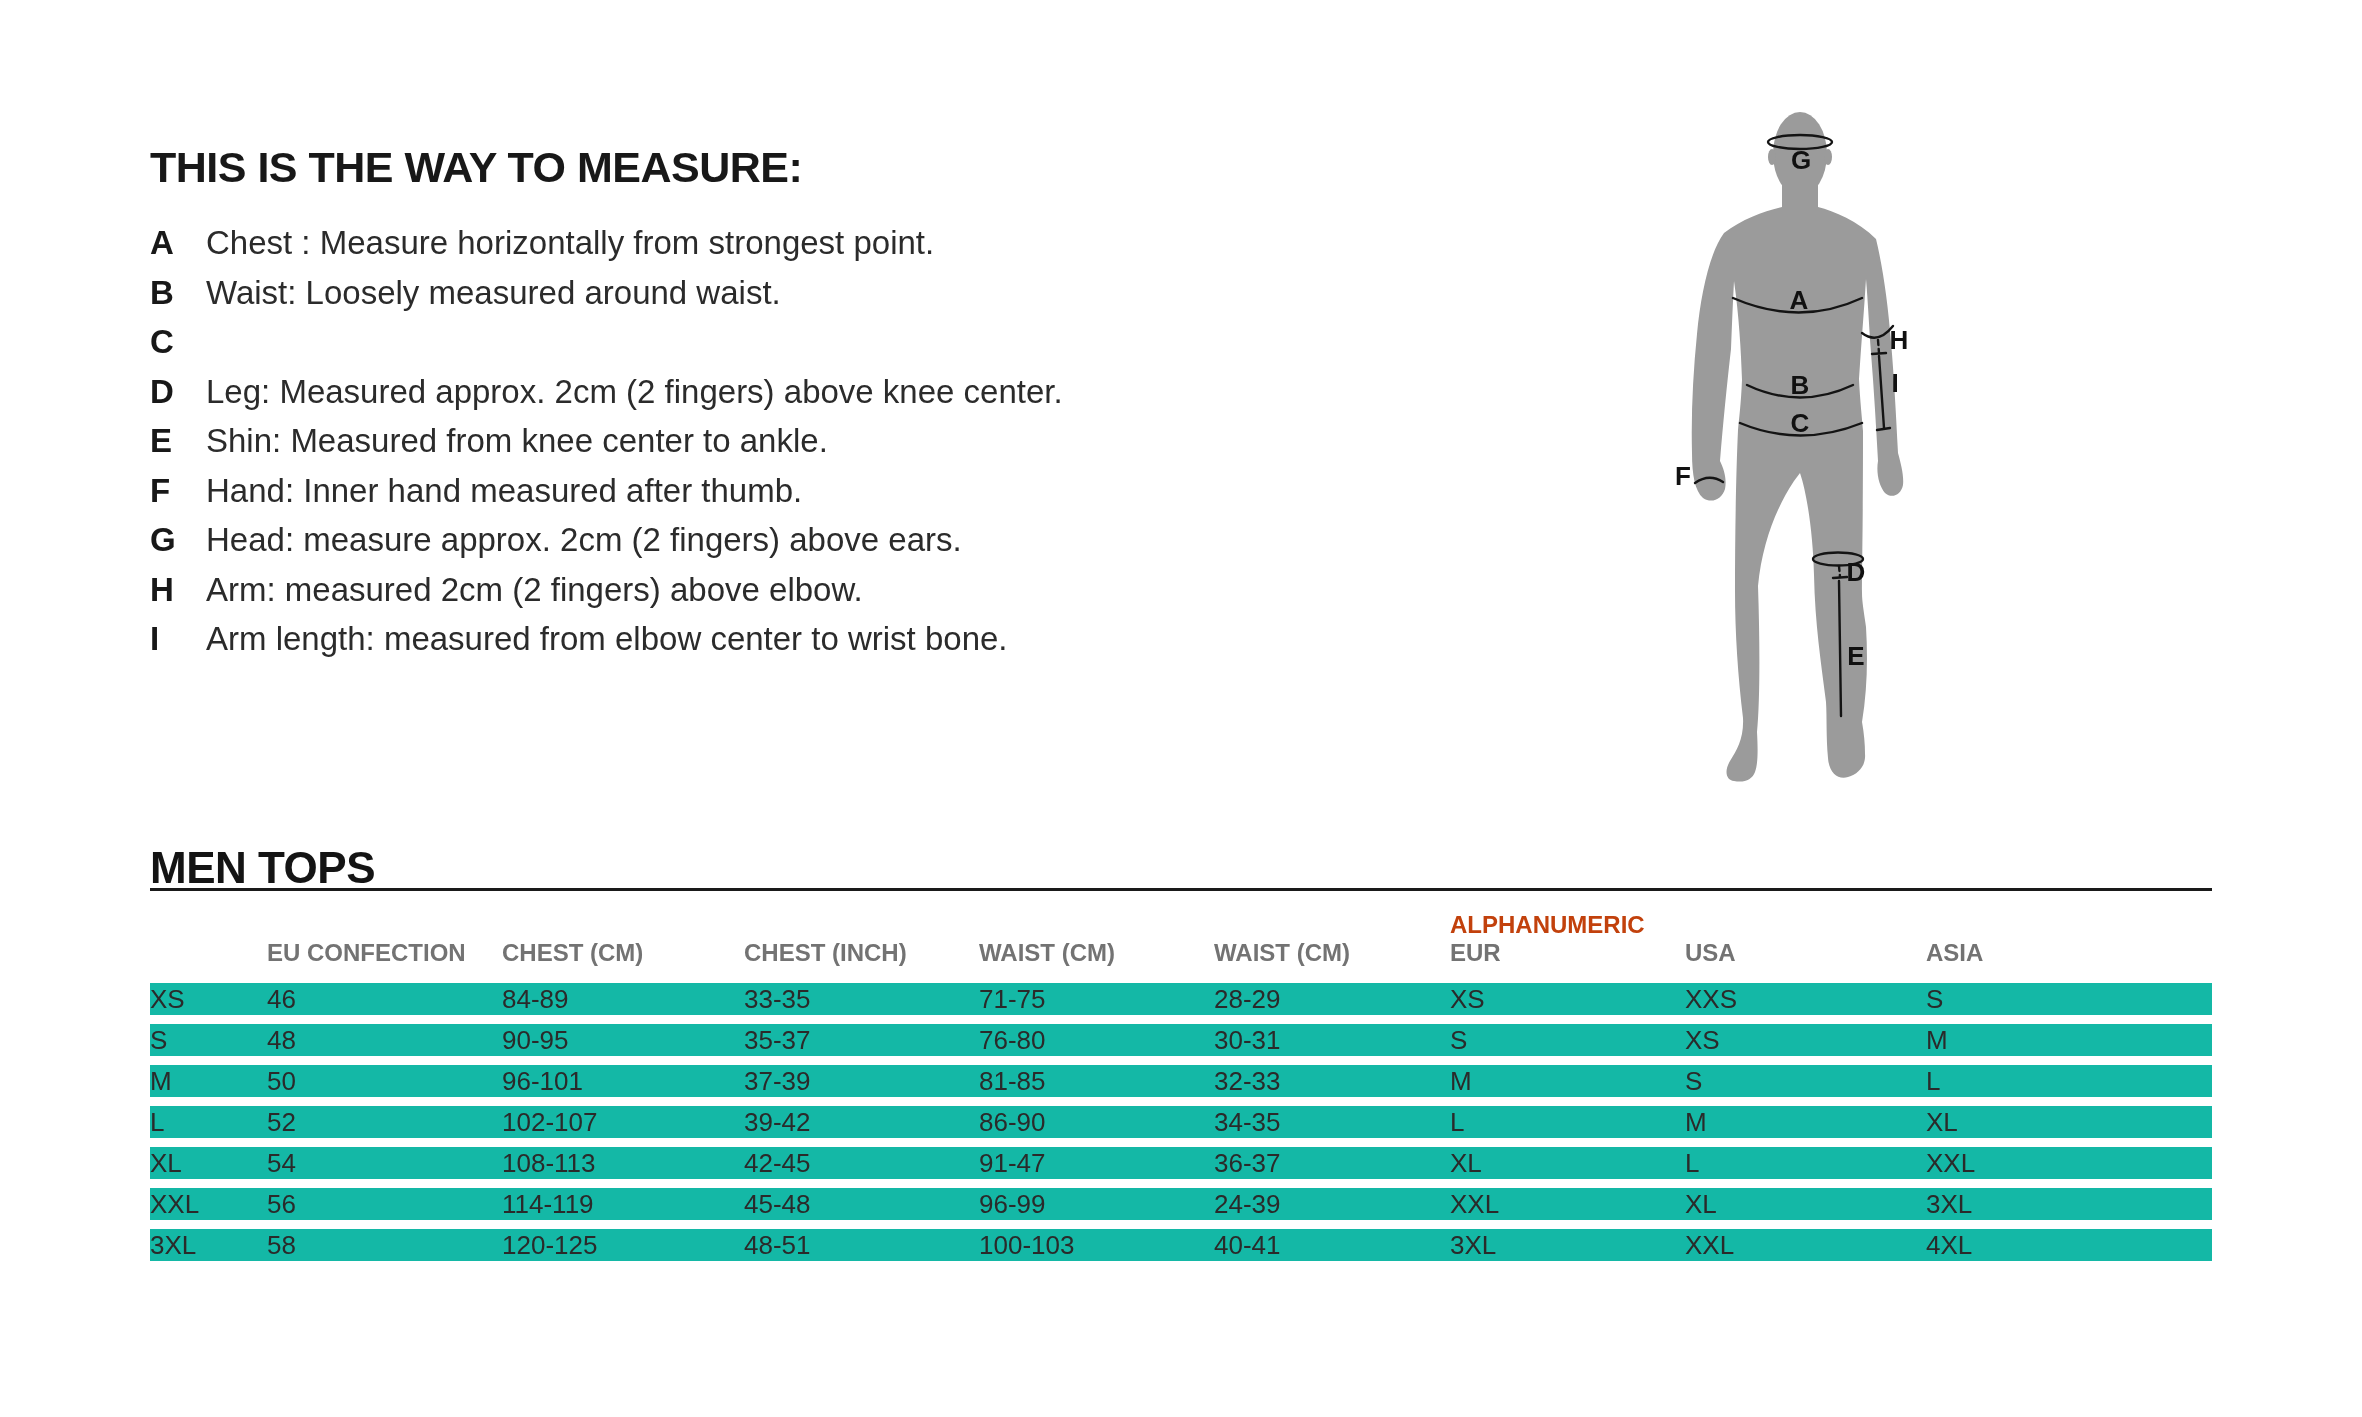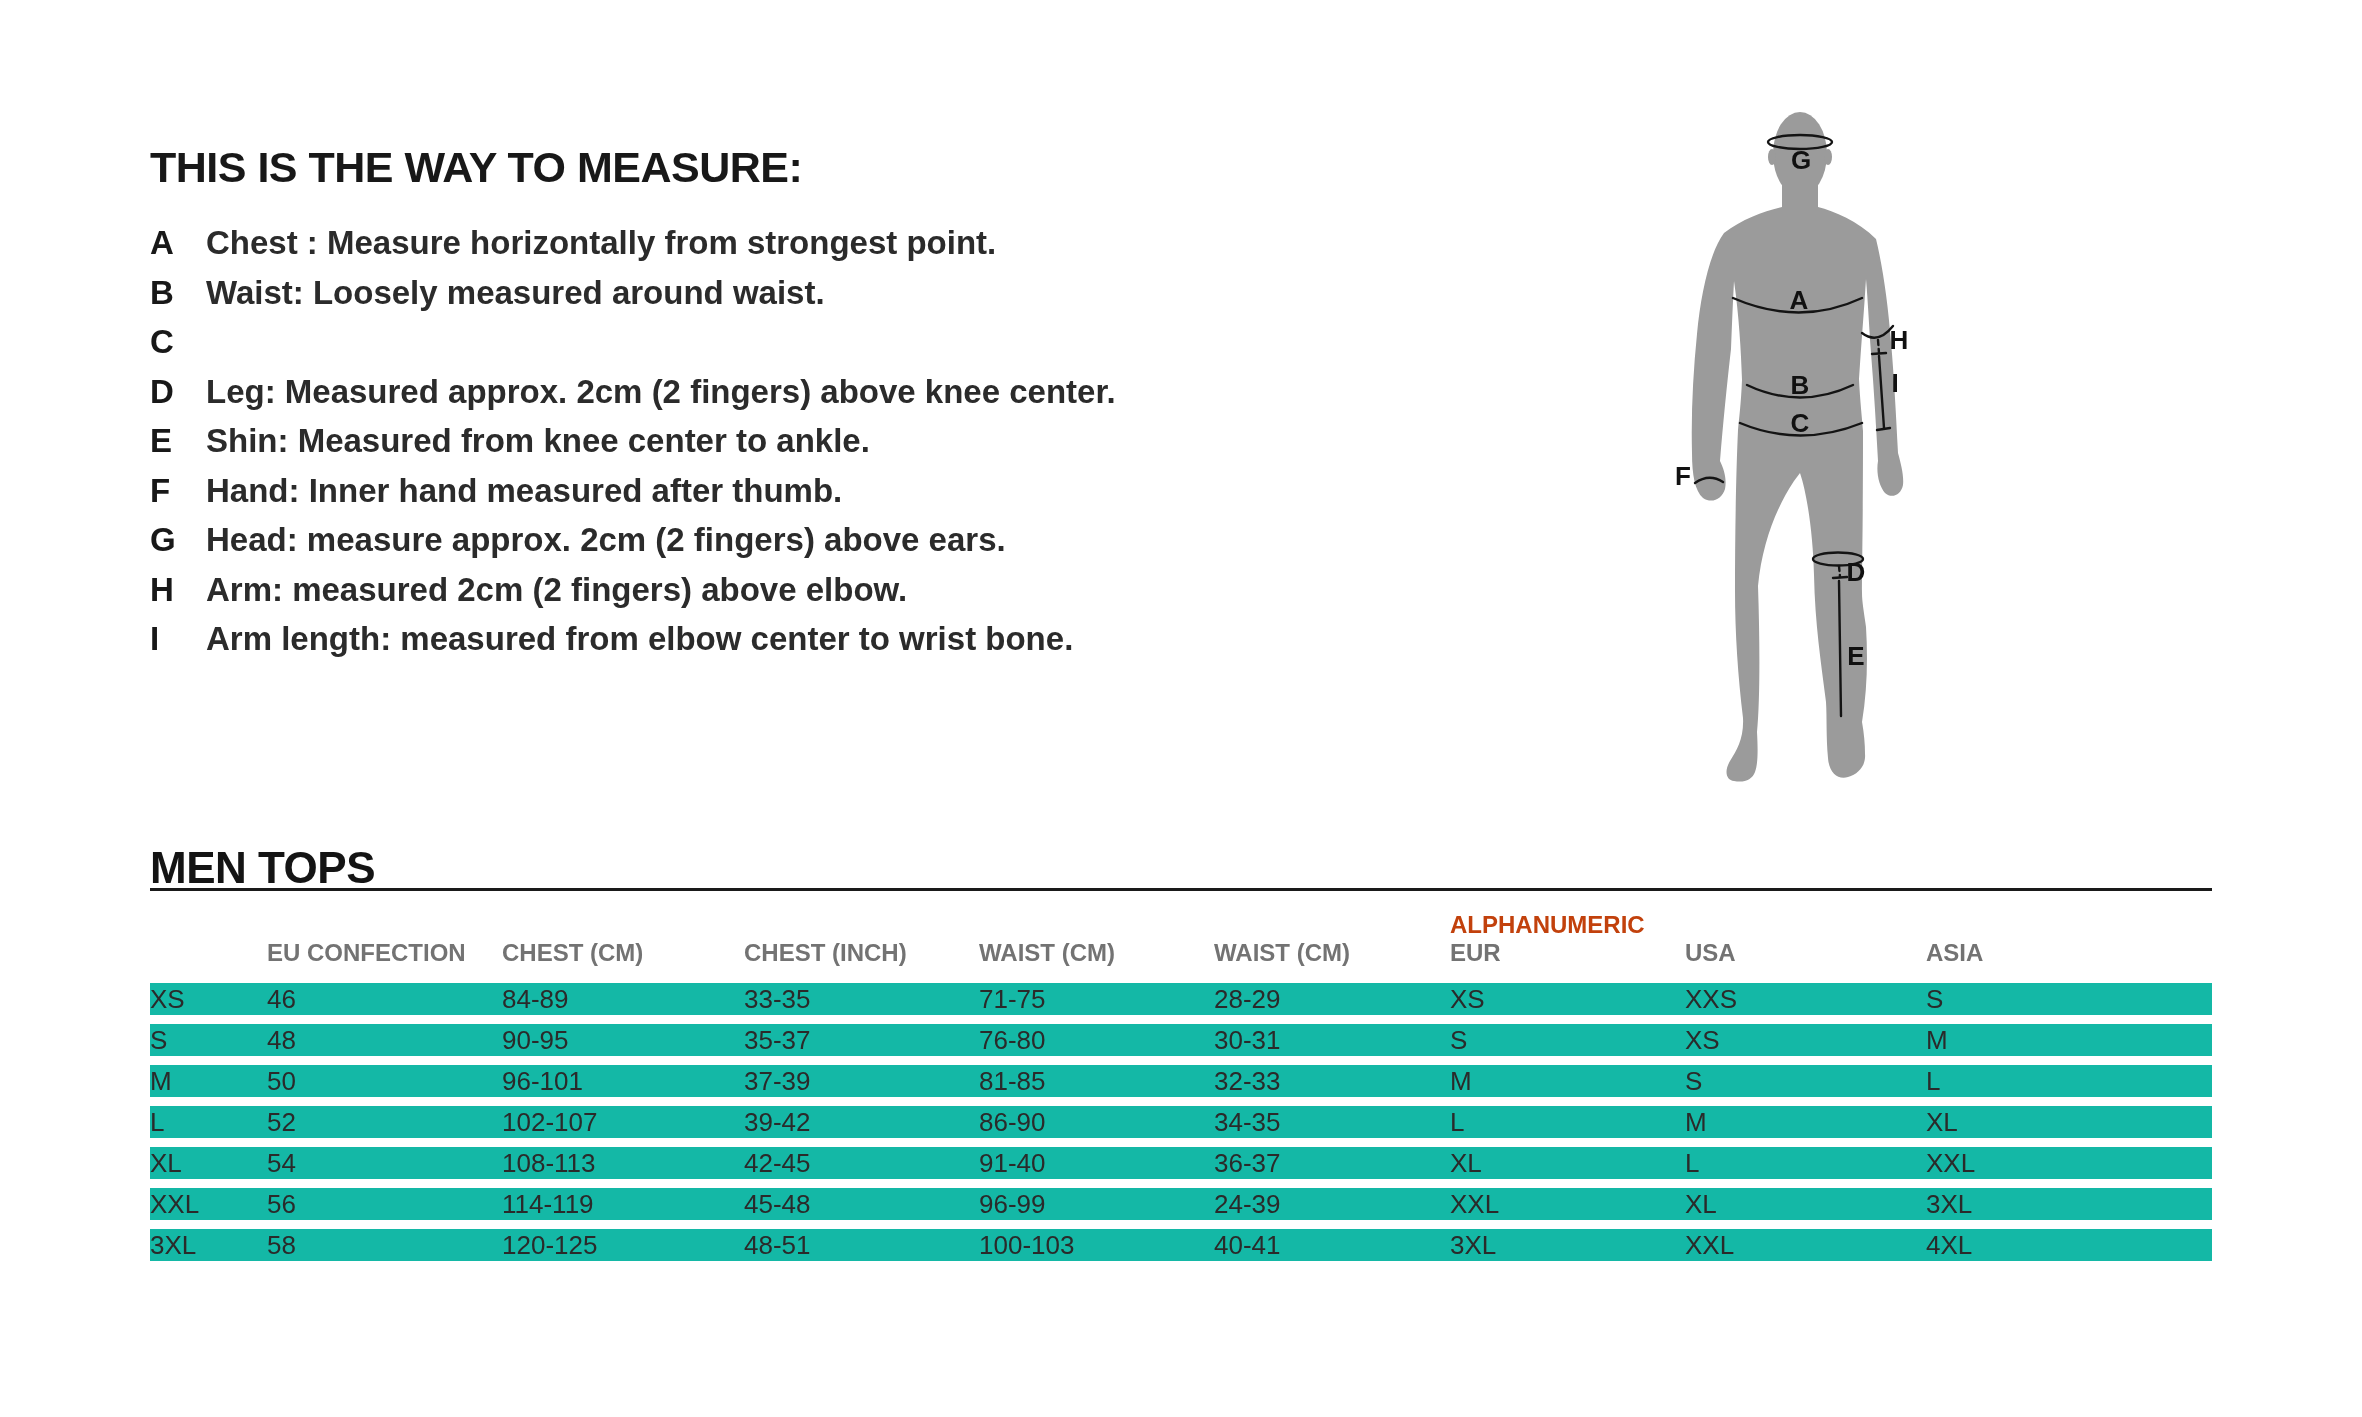--- a/index.html
+++ b/index.html
@@ -5,21 +5,21 @@
   html,body{margin:0;padding:0;background:#ffffff;}
   .page{position:relative;width:2362px;height:1417px;background:#ffffff;overflow:hidden;
         font-family:"Liberation Sans","DejaVu Sans",sans-serif;color:#1c1c1c;}
 
   
   .guide-title{position:absolute;left:150px;top:146px;font-size:43px;font-weight:700;
                letter-spacing:-0.5px;line-height:1;color:#181818;text-align:right;}
   .guide-list{position:absolute;left:150px;top:218px;width:1250px;}
   .mitem{display:flex;line-height:49.5px;font-size:33px;color:#2b2b2b;}
   .mkey{width:56px;font-weight:700;color:#181818;flex:0 0 56px;}
-  .mtext{font-weight:700;}
+  .mtext{font-weight:400;}
 
   
   .figure-wrap{position:absolute;left:1670px;top:112px;width:260px;height:700px;}
 
   
   .section-title{position:absolute;left:150px;top:846px;font-size:44px;font-weight:700;
                  letter-spacing:-0.5px;line-height:44px;color:#141414;}
   .section-rule{position:absolute;left:150px;top:888px;width:2062px;height:3px;background:#1a1a1a;}
 
   
@@ -216,21 +216,21 @@
       <div class="cell">34-35</div>
       <div class="cell">L</div>
       <div class="cell">M</div>
       <div class="cell">XL</div>
     </div>
     <div class="trow">
       <div class="cell">XL</div>
       <div class="cell">54</div>
       <div class="cell">108-113</div>
       <div class="cell">42-45</div>
-      <div class="cell">91-40</div>
+      <div class="cell">91-47</div>
       <div class="cell">36-37</div>
       <div class="cell">XL</div>
       <div class="cell">L</div>
       <div class="cell">XXL</div>
     </div>
     <div class="trow">
       <div class="cell">XXL</div>
       <div class="cell">56</div>
       <div class="cell">114-119</div>
       <div class="cell">45-48</div>

